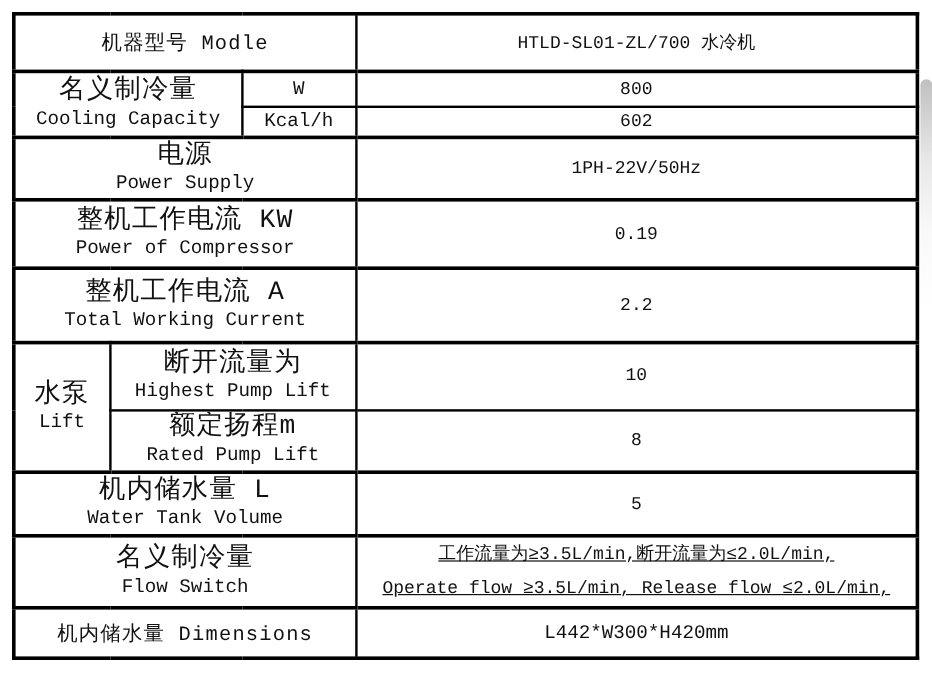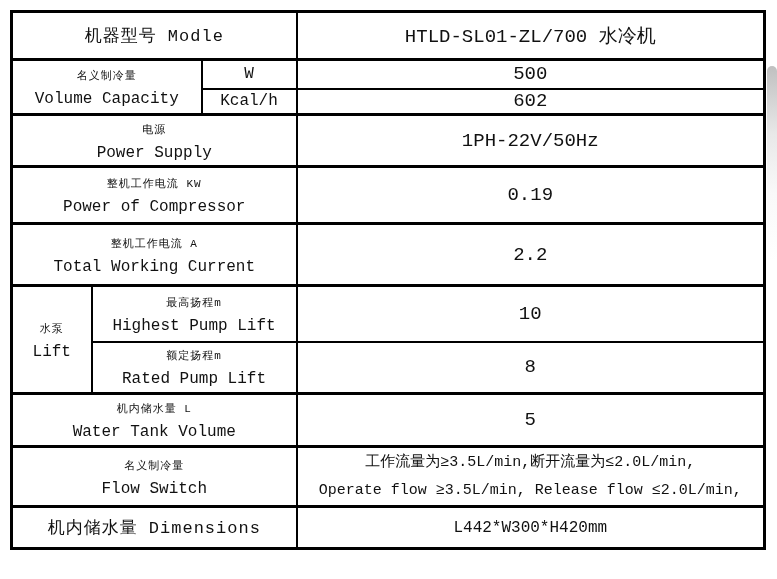--- a/index.html
+++ b/index.html
@@ -27,31 +27,31 @@
     border: 3px solid #000;
   }
   table.spec td {
     border: 2px solid #000;
     text-align: center;
     vertical-align: middle;
     padding: 0;
     overflow: hidden;
   }
   table.spec td.bb3 { border-bottom-width: 3px; }
-  .zh  { display: block; font-size: 11px; line-height: 24px; letter-spacing: 1px; }
+  .zh  { display: block; font-size: 22px; line-height: 24px; letter-spacing: 1px; }
   .en  { font-size: 16px; line-height: 22px; }
   .enb { display: block; font-size: 16px; line-height: 22px; }
-  .val { font-size: 19px; margin-left: 45px; }
+  .val { font-size: 15px; margin-left: 45px; }
   .one-line { font-size: 17px; letter-spacing: 1px; font-family: Liberation Mono, monospace; }
   td.flow-cell {
     text-align: left;
     padding-left: 5px;
     vertical-align: middle;
   }
-  .flow-line { display: block; font-size: 15px; line-height: 28px; white-space: nowrap; }
+  .flow-line { display: block; font-size: 15px; line-height: 28px; white-space: nowrap; text-decoration: underline; }
   .scrollbar-thumb {
     position: absolute;
     right: 0px;
     top: 66px;
     width: 10px;
     height: 195px;
     border-radius: 6px;
     background: linear-gradient(to bottom,
       rgba(150,150,150,0.60) 0%,
       rgba(190,190,190,0.35) 35%,
@@ -75,24 +75,24 @@
         <tr style="height:48px">
       <td colspan="3" class="bb3">
         <span class="one-line">机器型号 Modle</span>
       </td>
       <td class="bb3 val">HTLD-SL01-ZL/700 水冷机</td>
     </tr>
 
     <tr style="height:29px">
       <td colspan="2" rowspan="2" class="bb3">
         <span class="zh">名义制冷量</span>
-        <span class="enb">Volume Capacity</span>
+        <span class="enb">Cooling Capacity</span>
       </td>
       <td class="en">W</td>
-      <td class="val">500</td>
+      <td class="val">800</td>
     </tr>
     <tr style="height:26px">
       <td class="bb3 en">Kcal/h</td>
       <td class="bb3 val">602</td>
     </tr>
 
     <tr style="height:52px">
       <td colspan="3" class="bb3">
         <span class="zh">电源</span>
         <span class="enb">Power Supply</span>
@@ -115,21 +115,21 @@
       </td>
       <td class="bb3 val">2.2</td>
     </tr>
 
     <tr style="height:56px">
       <td rowspan="2" class="bb3">
         <span class="zh">水泵</span>
         <span class="enb">Lift</span>
       </td>
       <td colspan="2">
-        <span class="zh">最高扬程m</span>
+        <span class="zh">断开流量为</span>
         <span class="enb">Highest Pump Lift</span>
       </td>
       <td class="val">10</td>
     </tr>
     <tr style="height:52px">
       <td colspan="2" class="bb3">
         <span class="zh">额定扬程m</span>
         <span class="enb">Rated Pump Lift</span>
       </td>
       <td class="bb3 val">8</td>

